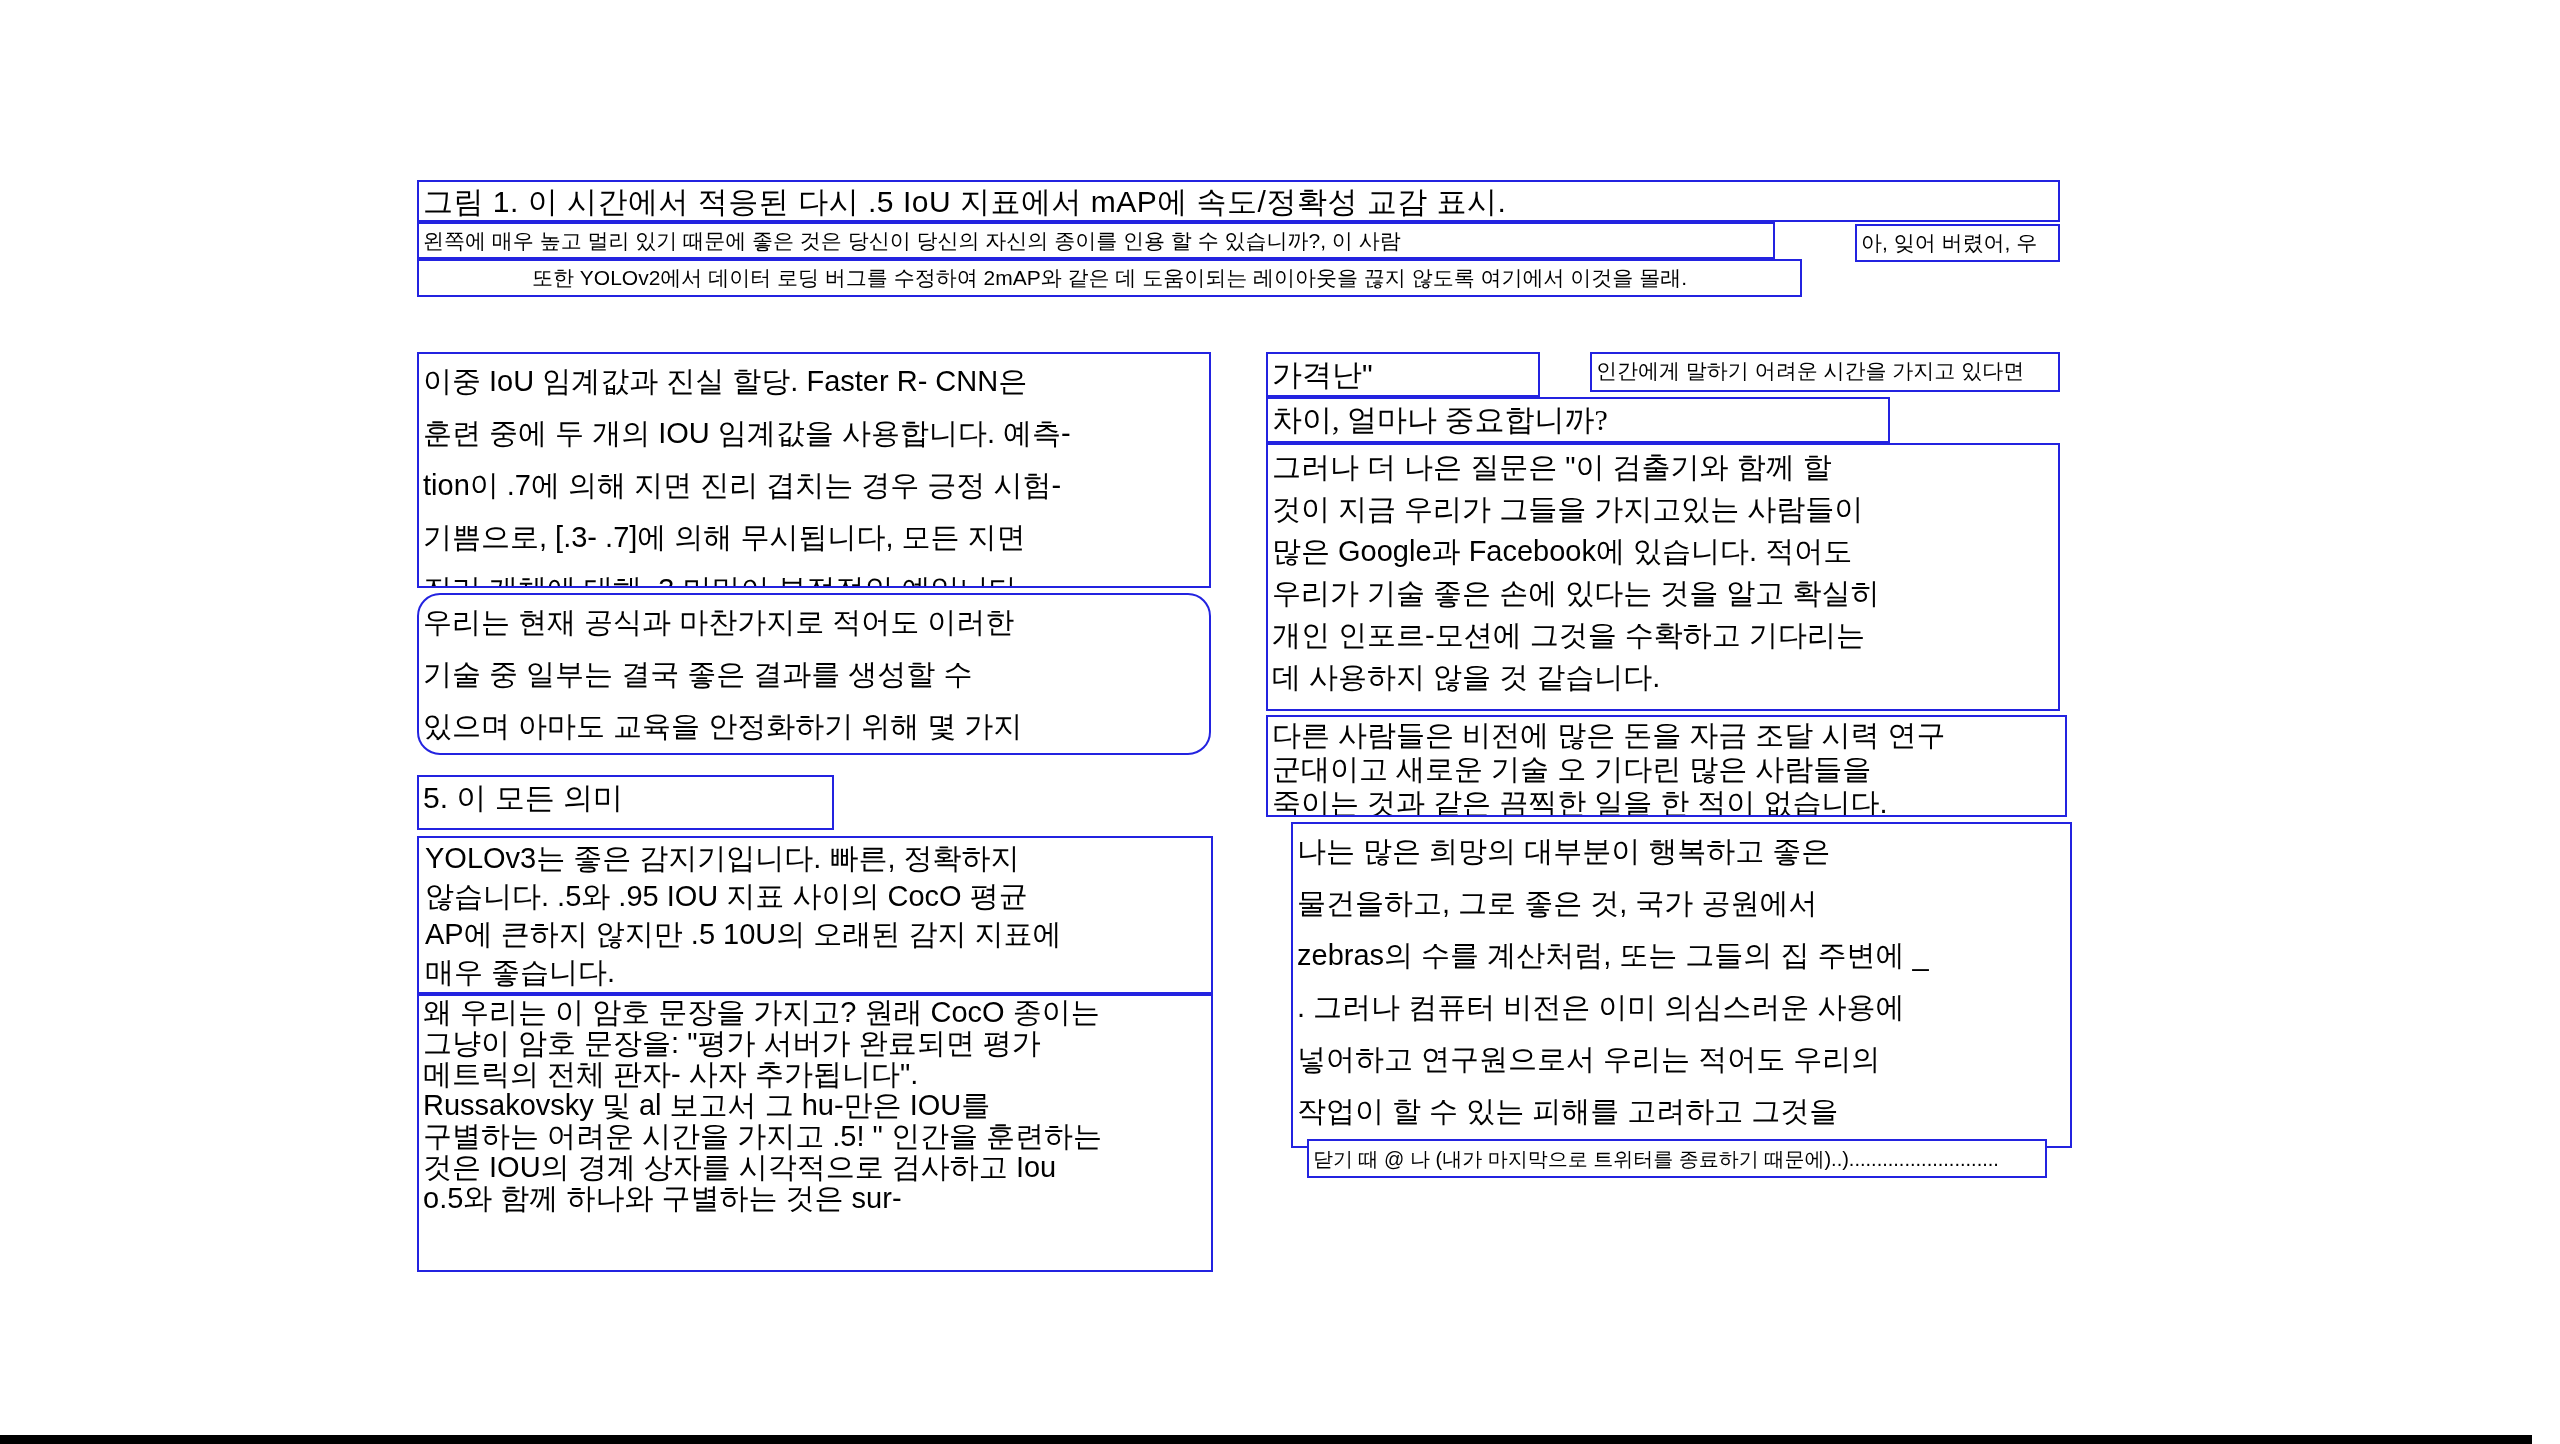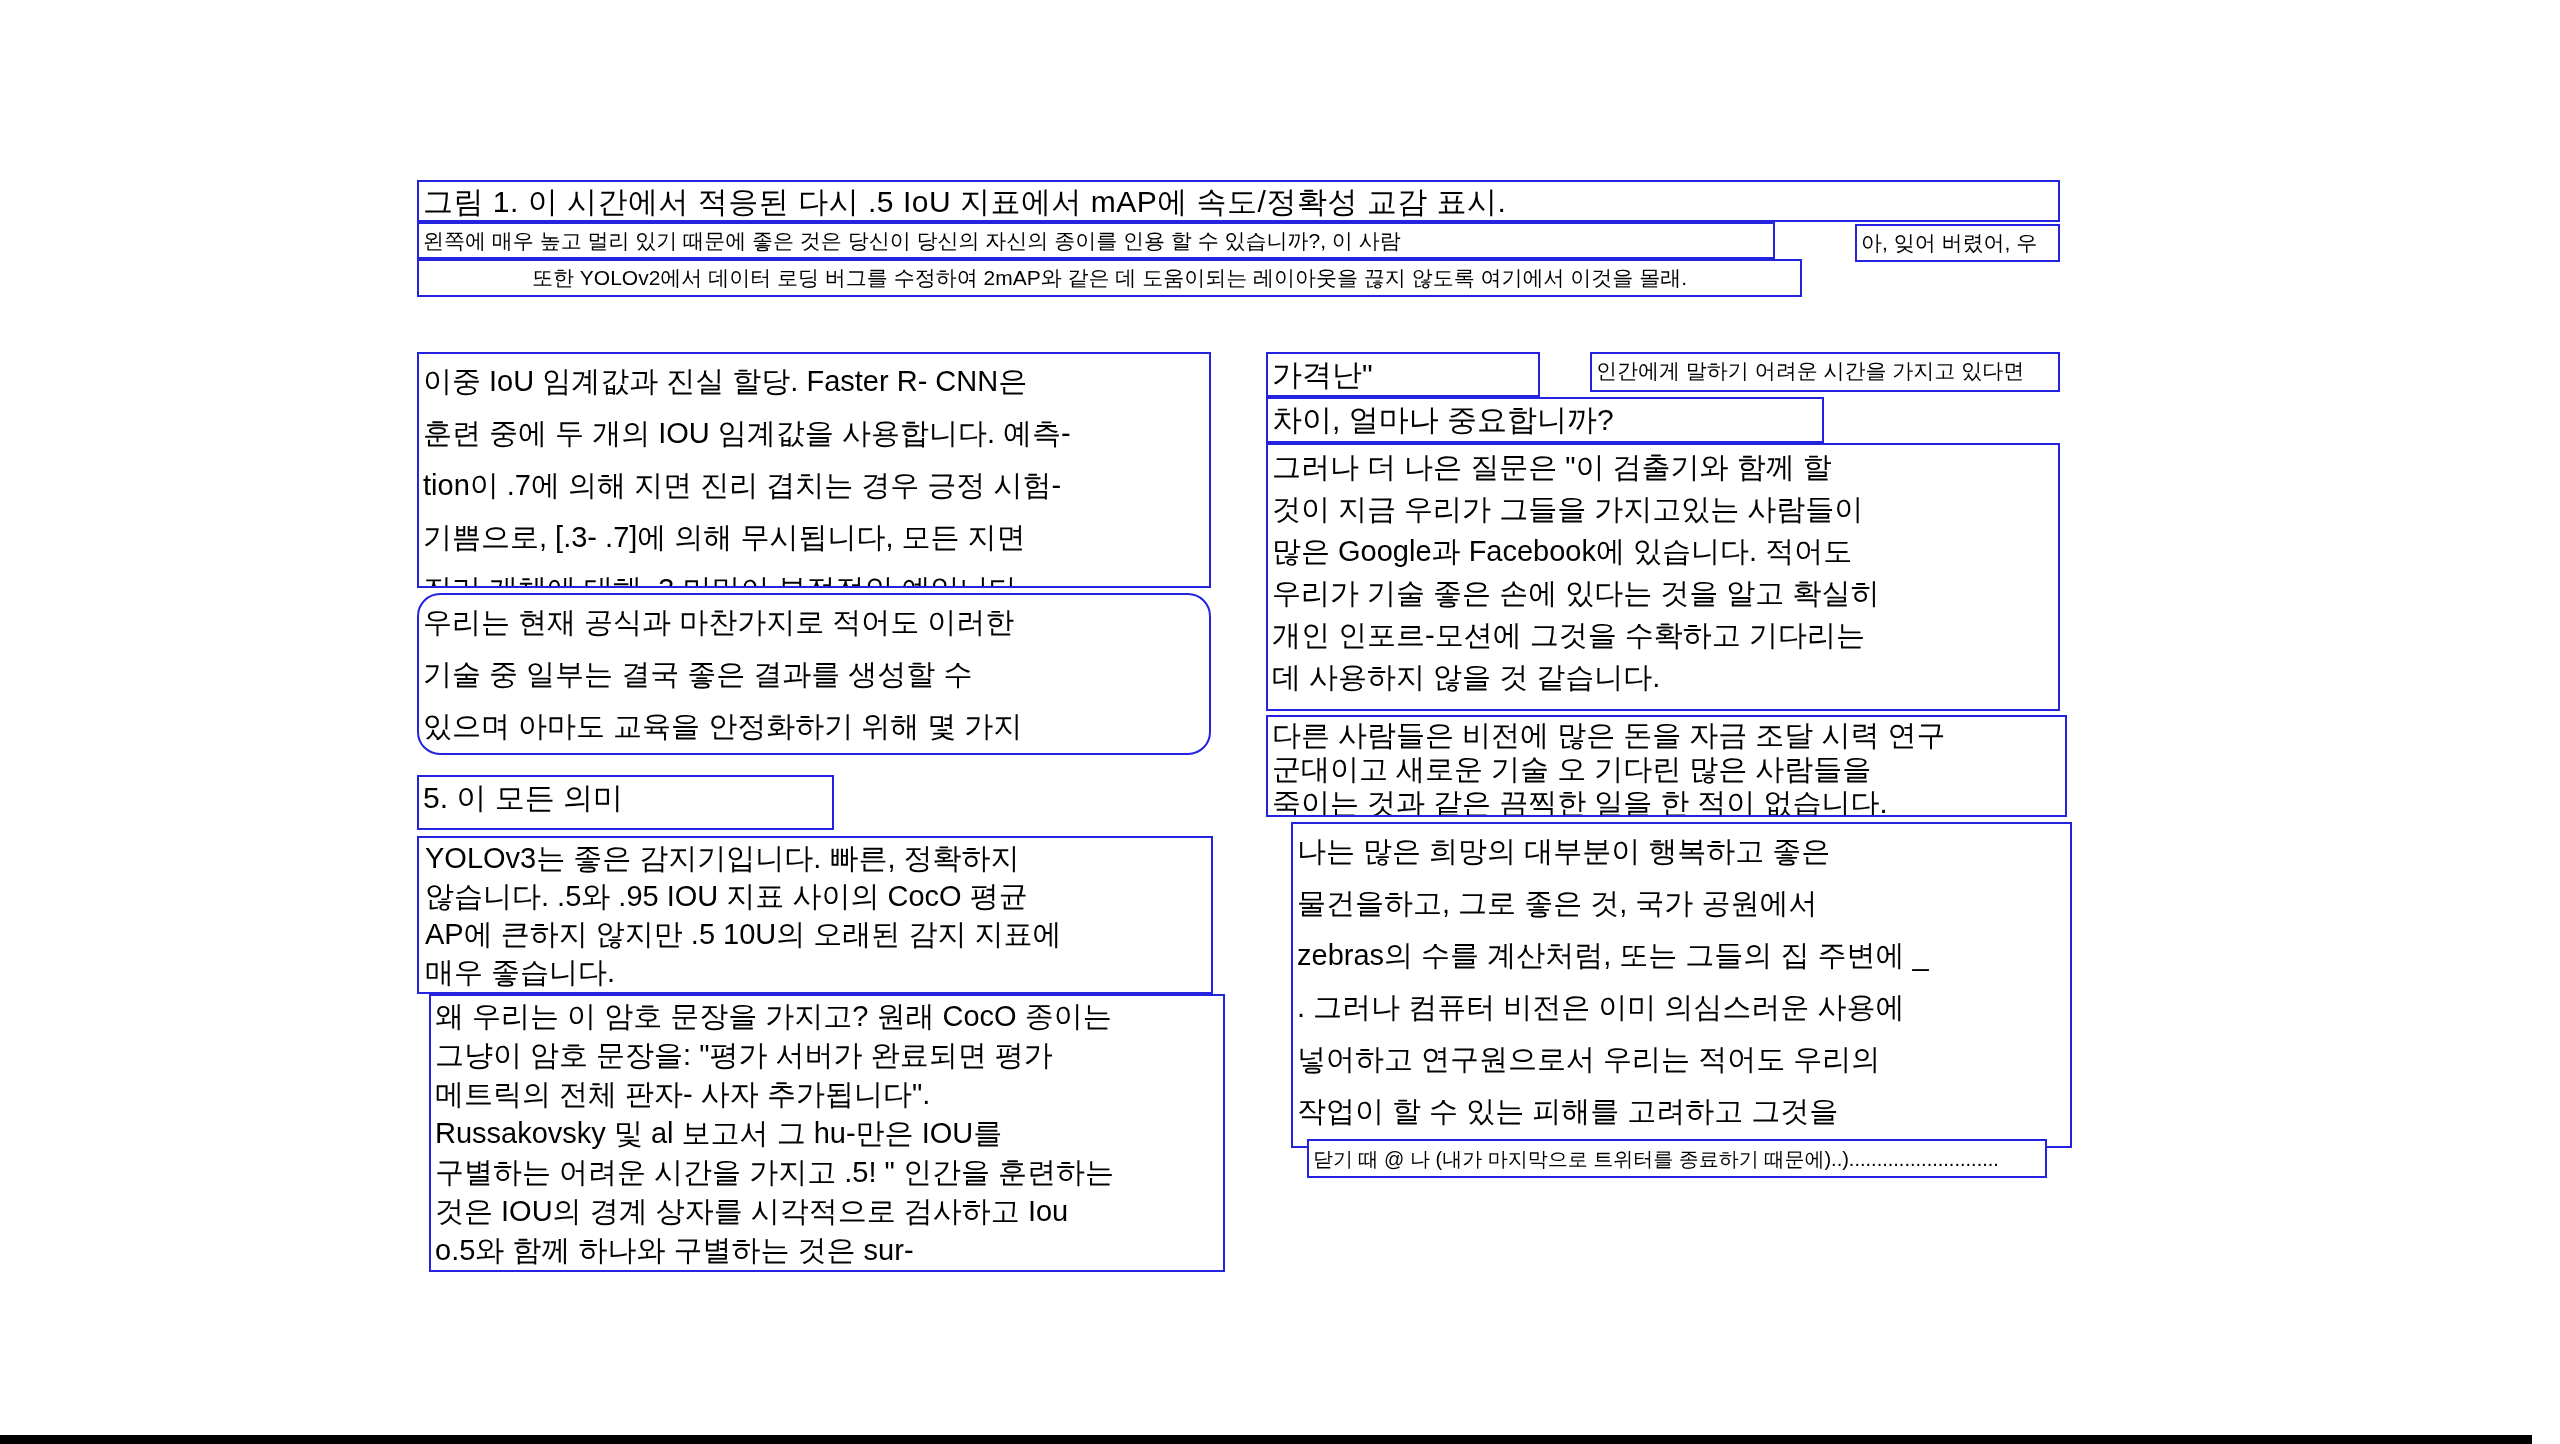--- a/index.html
+++ b/index.html
@@ -10,21 +10,21 @@
     position: absolute;
     border: 2px solid var(--accent);
     background: var(--paper);
     white-space: pre-line;
     overflow: hidden;
     padding: 1px 4px;
   }
   .caption   { font-size: 30px; line-height: 37px; letter-spacing: 0.5px; }
   .body-text { font-size: 29px; line-height: 52px; }
   .lh38 { line-height: 38px; }
-  .lh39 { line-height: 39px; margin-left: 12px; }
+  .lh39 { line-height: 31px; }
   .lh42 { line-height: 42px; }
   .lh34 { line-height: 34px; }
   .small-note { font-size: 21px; line-height: 31px; }
   .heading { font-size: 30px; line-height: 40px; }
   .bottom-bar {
     position: absolute;
     left: 0; top: 1435px;
     width: 2532px; height: 9px;
     background: #000000;
   }
@@ -63,21 +63,21 @@
 메트릭의 전체 판자- 사자 추가됩니다".
 Russakovsky 및 al 보고서 그 hu-만은 IOU를
 구별하는 어려운 시간을 가지고 .5! " 인간을 훈련하는
 것은 IOU의 경계 상자를 시각적으로 검사하고 Iou
 o.5와 함께 하나와 구별하는 것은 sur-</div>
 
 <div class="tbox heading" style="left:1266px; top:352px; width:274px; height:45px;">가격난"</div>
 
 <div class="tbox small-note" style="left:1590px; top:352px; width:470px; height:40px;">인간에게 말하기 어려운 시간을 가지고 있다면</div>
 
-<div class="tbox heading" style="left:1266px; top:397px; width:558px; height:46px;">차이, 얼마나 중요합니까?</div>
+<div class="tbox heading" style="left:1266px; top:397px; width:624px; height:46px;font-family:Liberation Serif, serif;">차이, 얼마나 중요합니까?</div>
 
 <div class="tbox body-text lh42" style="left:1266px; top:443px; width:794px; height:268px;">그러나 더 나은 질문은 "이 검출기와 함께 할
 것이 지금 우리가 그들을 가지고있는 사람들이
 많은 Google과 Facebook에 있습니다. 적어도
 우리가 기술 좋은 손에 있다는 것을 알고 확실히
 개인 인포르-모션에 그것을 수확하고 기다리는
 데 사용하지 않을 것 같습니다.</div>
 
 <div class="tbox body-text lh34" style="left:1266px; top:715px; width:801px; height:102px;">다른 사람들은 비전에 많은 돈을 자금 조달 시력 연구
 군대이고 새로운 기술 오 기다린 많은 사람들을

